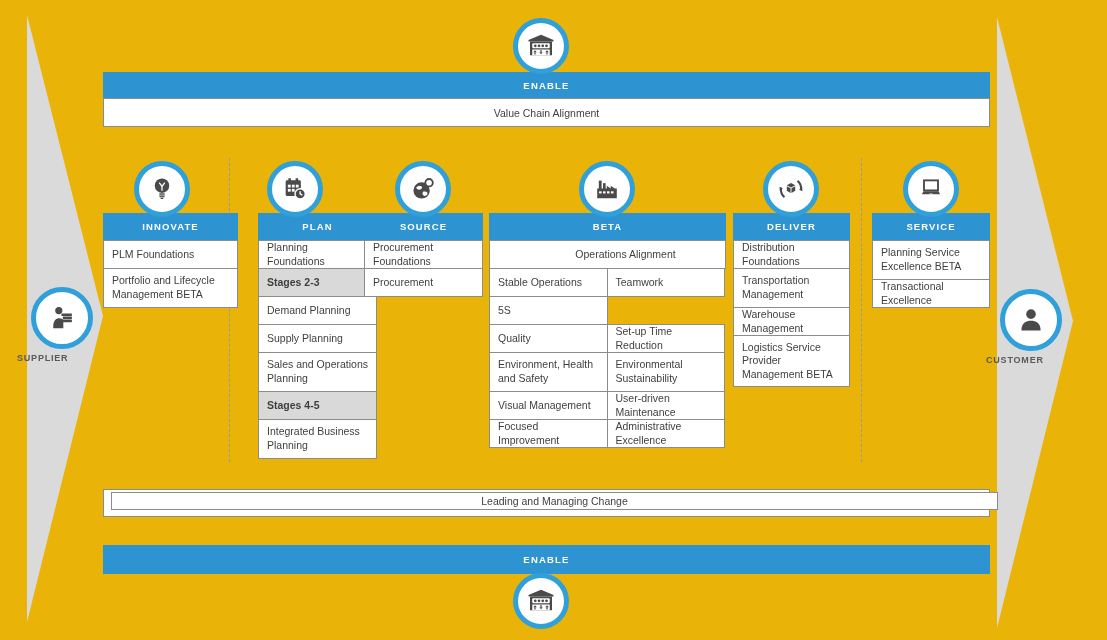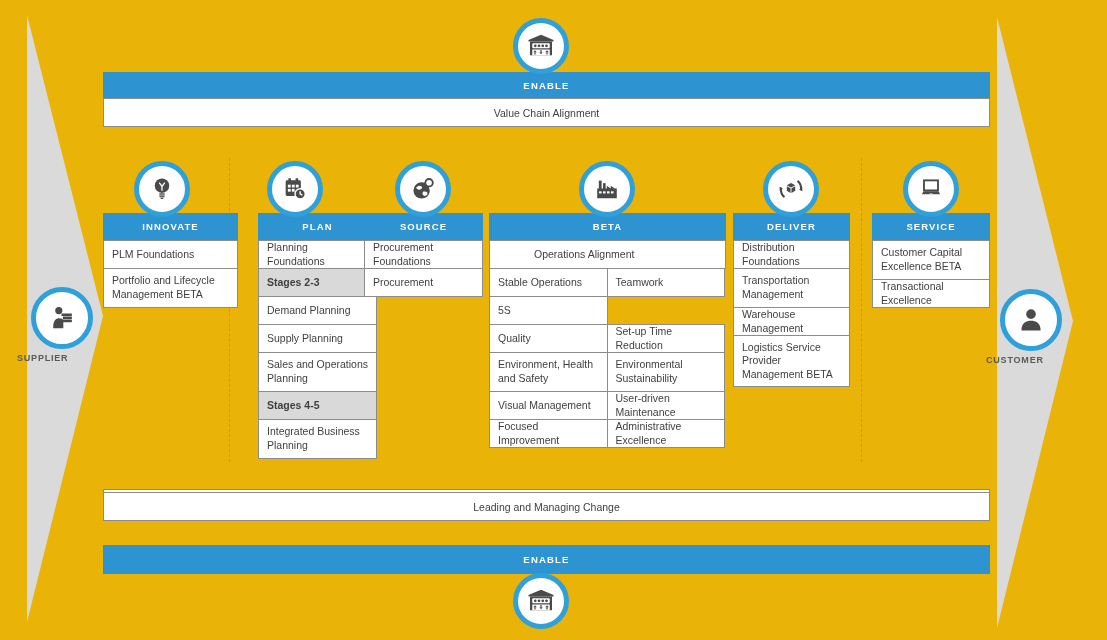--- a/index.html
+++ b/index.html
@@ -43,21 +43,21 @@
 
   
   .column{position:absolute;top:213px;z-index:2;}
   .col-header{height:27px;background:var(--accent-blue);color:#fff;
        font-weight:bold;font-size:9.5px;letter-spacing:1.1px;
        display:flex;align-items:center;justify-content:center;}
   .cell{border:1px solid var(--border-gray);background:#fff;margin-top:-1px;
        padding:3px 8px;font-size:10.5px;line-height:1.3;color:var(--text-gray);
        display:flex;align-items:center;box-sizing:border-box;}
   .cell.first{margin-top:0;}
-  .cell.center{text-align:center;padding-left:44px;}
+  .cell.center{justify-content:center;text-align:center;padding-left:44px;}
   .cell.shaded{background:var(--shaded-cell);font-weight:bold;}
   .h1{height:29px;} .h2{height:40px;} .h3{height:52px;}
   .make-row{display:flex;margin-top:-1px;}
   .make-row .cell{margin-top:0;width:50%;}
   .make-row .cell + .cell{margin-left:-1px;}
 </style>
 </head>
 <body>
 
 <div id="canvas">
@@ -284,31 +284,31 @@
     <div class="cell h3">
         <span>Logistics Service Provider Management BETA</span>
       </div>
   </div>
 
   <div class="column" style="left:872px;width:118px;">
     <div class="col-header">
       <span>SERVICE</span>
     </div>
     <div class="cell first h2">
-        <span>Customer Capital Excellence BETA</span>
+        <span>Planning Service Excellence BETA</span>
       </div>
     <div class="cell h1">
         <span>Transactional Excellence</span>
       </div>
   </div>
 
   <div class="bar white" style="top:489px;height:28px;">
     <span>Human Capital</span>
   </div>
-  <div class="bar white" style="top:492px;height:29px;">
+  <div class="bar white" style="top:492px;height:18px;margin-left:8px;">
     <span>Leading and Managing Change</span>
   </div>
   <div class="bar blue" style="top:545px;height:29px;">
     <span>ENABLE</span>
   </div>
 
   <div class="badge b56" style="left:513px;top:573px;">
     <svg viewBox="0 0 24 24" width="30" height="30">
       <path d="M2,7.2 L12,3 L22,7.2 V8.4 H2 Z" fill="#4A4A4A"></path>
       <rect x="3.2" y="8.4" width="17.6" height="11" fill="#4A4A4A"></rect>

